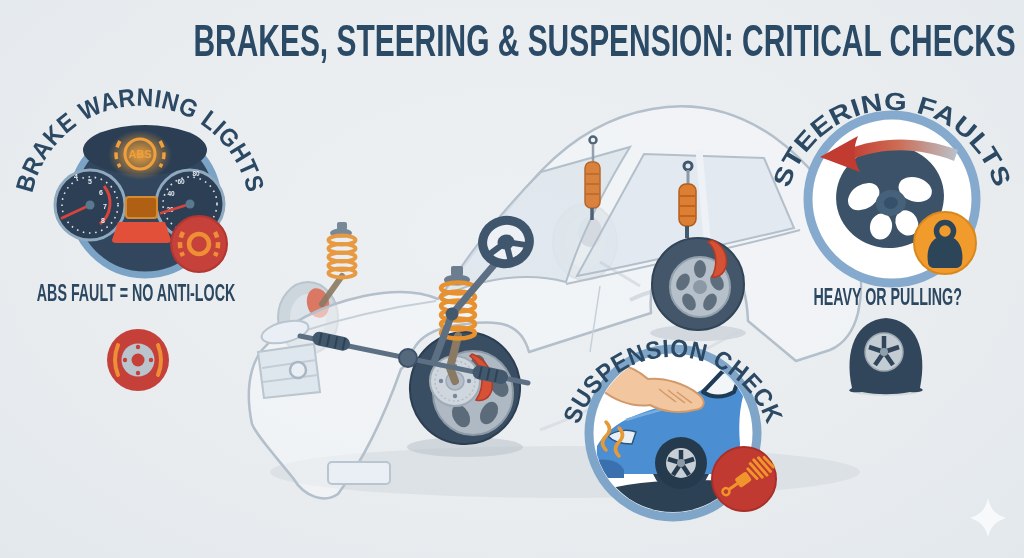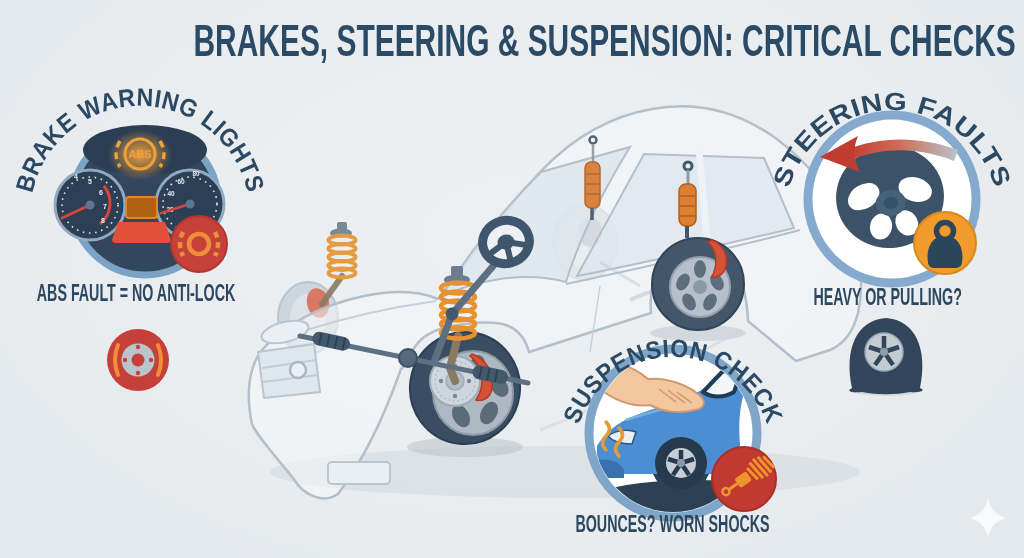--- a/index.html
+++ b/index.html
@@ -356,15 +356,14 @@
       <text class="arc-label" text-anchor="middle">
         <textPath href="#arcSusp" startOffset="50%" textLength="248" lengthAdjust="spacingAndGlyphs">SUSPENSION CHECK</textPath>
       </text>
     </g>
 
     <path d="M 988,498 C 991,510 995,514 1006,518 C 995,522 991,526 988,537 C 985,526 981,522 970,518 C 981,514 985,510 988,498 Z" fill="#fafbfc" opacity=".9"></path>
   </svg>
 
   <div class="caption" style="left:-24px;top:280px;"><span class="cond">ABS FAULT = NO ANTI-LOCK</span></div>
   <div class="caption" style="left:728px;top:284px;"><span class="cond">HEAVY OR PULLING?</span></div>
-  <div class="caption" style="left:513px;top:511px;"><span class="cond">BOUNCES? WORN SHOCKS</span></div>
 
 </div>
 
 </body></html>

